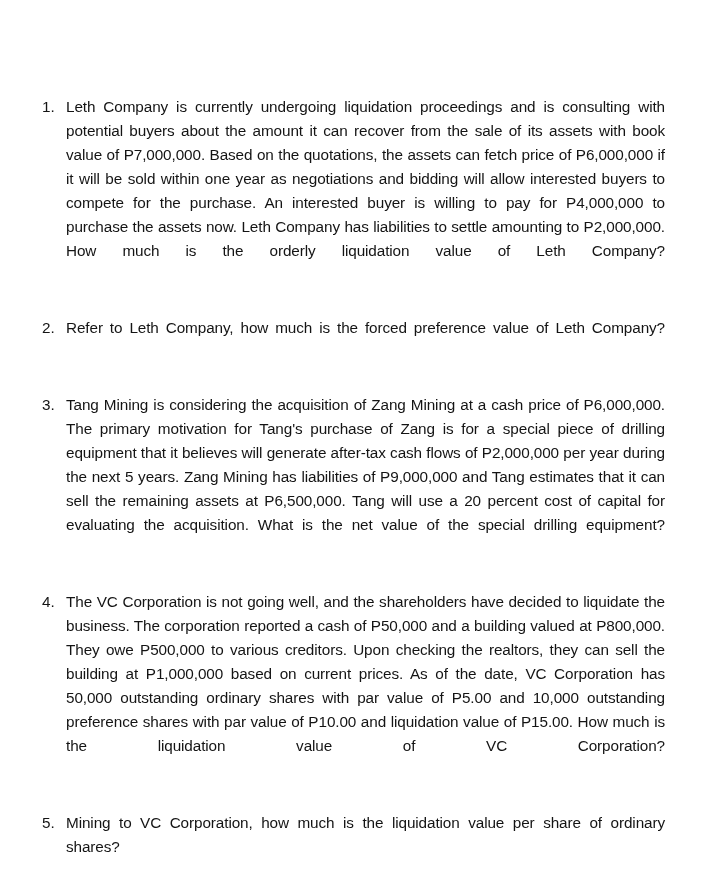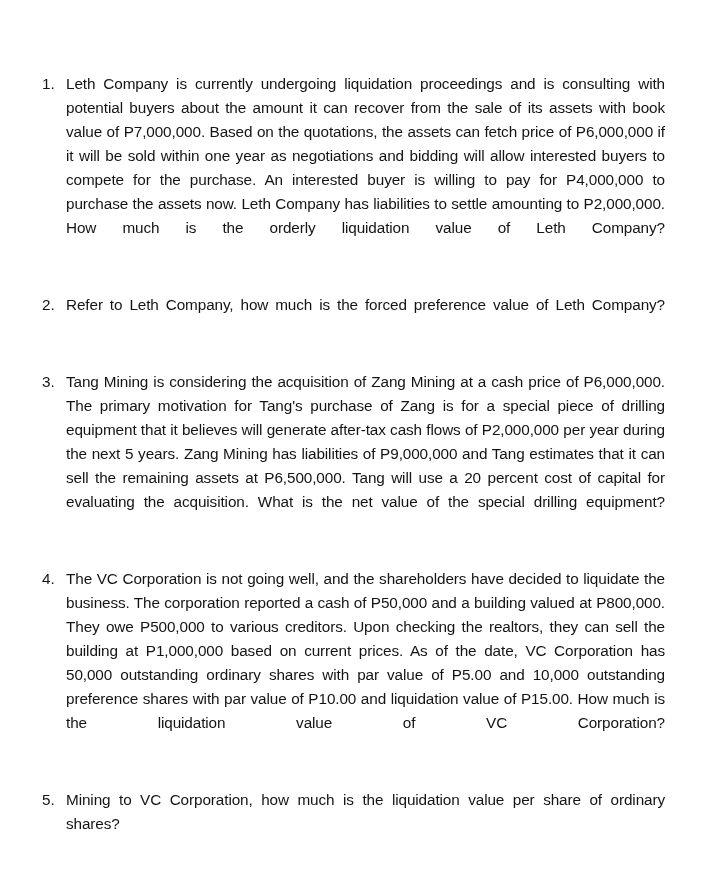--- a/index.html
+++ b/index.html
@@ -45,20 +45,21 @@
     left: 0;
     top: 0;
     width: 20px;
     text-align: left;
     font-size: 15.3px;
     line-height: 24px;
     font-weight: 450;
   }
   .question-text {
     display: block;
+    margin-top: 23px;
   }
   
   .question-text::after {
     content: "";
     display: inline-block;
     width: 100%;
   }
 </style>
 </head>
 <body style="background: rgb(255, 255, 255); color: rgb(20, 20, 20);">

